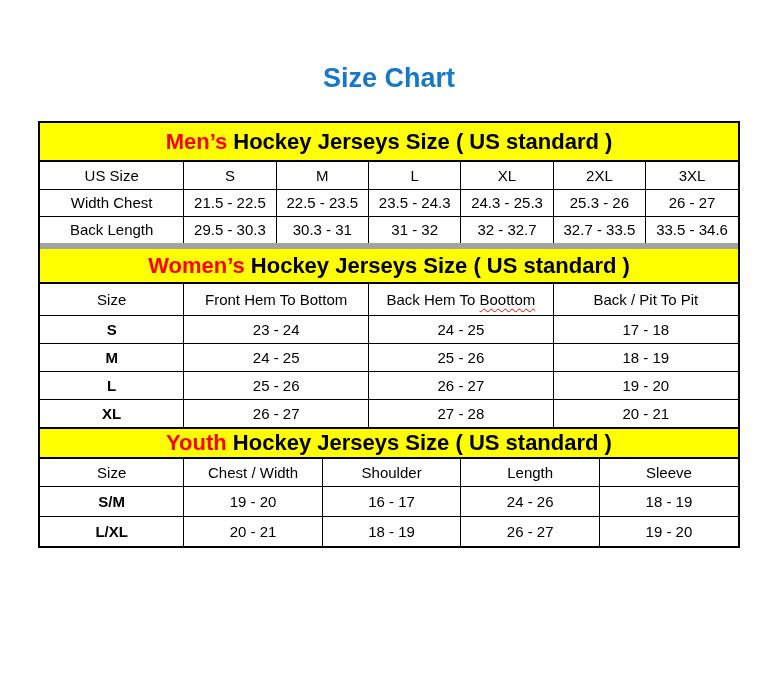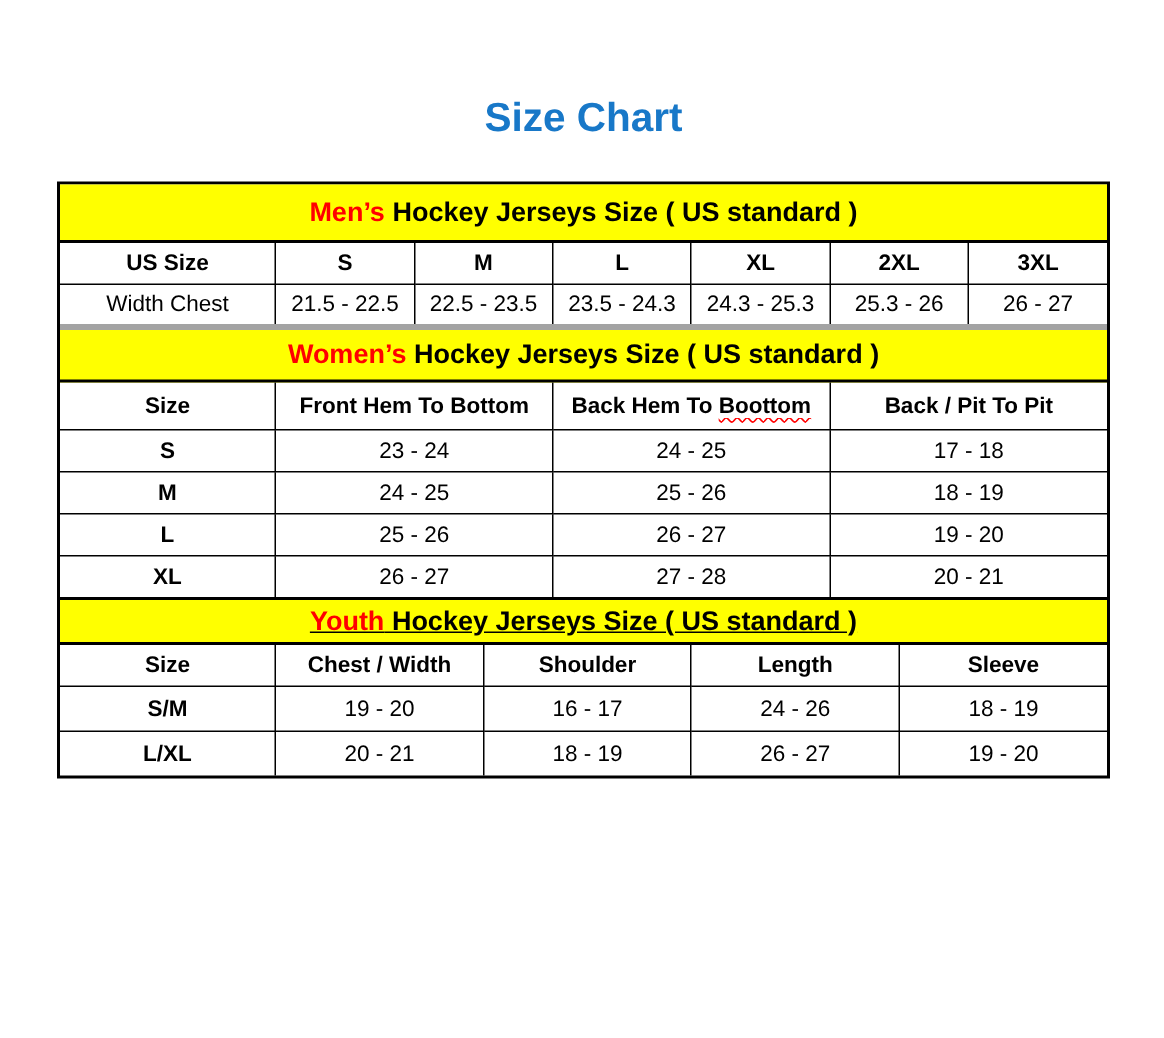--- a/index.html
+++ b/index.html
@@ -24,43 +24,43 @@
     position: absolute;
     top: 121px; left: 38px;
     width: 702px;
     border: 2px solid #000;
     background: #fff;
   }
   .band {
     background: #FFFF00;
     text-align: center;
     font-weight: 700;
-    font-size: 18px;
+    font-size: 22px;
     border-bottom: 2px solid #000;
   }
   .band-mens   { line-height: 37px; }
-  .band-womens { line-height: 33px; border-top: 4px solid #a3a3a3; }
-  .band-youth  { line-height: 28px; border-top: 2px solid #000; text-decoration: underline; }
+  .band-womens { line-height: 33px; border-top: 6px solid #a3a3a3; }
+  .band-youth  { line-height: 28px; border-top: 2px solid #000; }
   .band-accent { color: #FF0000; }
   table.grid {
     width: 100%;
     border-collapse: collapse;
     border-style: hidden;
     table-layout: fixed;
   }
   .grid th, .grid td {
     border: 1px solid #000;
     text-align: center;
     vertical-align: middle;
     padding: 0 2px;
     font-size: 15px;
     overflow: hidden;
     white-space: nowrap;
   }
-  .grid th { font-weight: 700; }
+  .grid th { font-weight: 400; }
   .grid td { font-weight: 400; }
   .t-mens   th { height: 27px; }  .t-mens   td { height: 27px; }
   .t-womens th { height: 31px; }  .t-womens td { height: 28px; }
   .t-youth  th { height: 27px; }  .t-youth  td { height: 30px; }
   .t-womens td:first-child,
   .t-youth  td:first-child { font-weight: 700; }
   .wavy {
     text-decoration: underline;
     text-decoration-style: wavy;
     text-decoration-color: #FF0000;
@@ -99,20 +99,29 @@
       <tbody>
         <tr>
           <td>Width Chest</td>
           <td>21.5 - 22.5</td>
           <td>22.5 - 23.5</td>
           <td>23.5 - 24.3</td>
           <td>24.3 - 25.3</td>
           <td>25.3 - 26</td>
           <td>26 - 27</td>
         </tr>
+        <tr>
+          <td>Back Length</td>
+          <td>29.5 - 30.3</td>
+          <td>30.3 - 31</td>
+          <td>31 - 32</td>
+          <td>32 - 32.7</td>
+          <td>32.7 - 33.5</td>
+          <td>33.5 - 34.6</td>
+        </tr>
       </tbody>
     </table>
     <div class="band band-womens"><span class="band-accent">Women’s</span><span> Hockey Jerseys Size ( US standard )</span></div>
     <table class="grid t-womens">
       <colgroup>
         <col style="width: 20.6%;">
         <col style="width: 26.4667%;">
         <col style="width: 26.4667%;">
         <col style="width: 26.4667%;">
       </colgroup>

